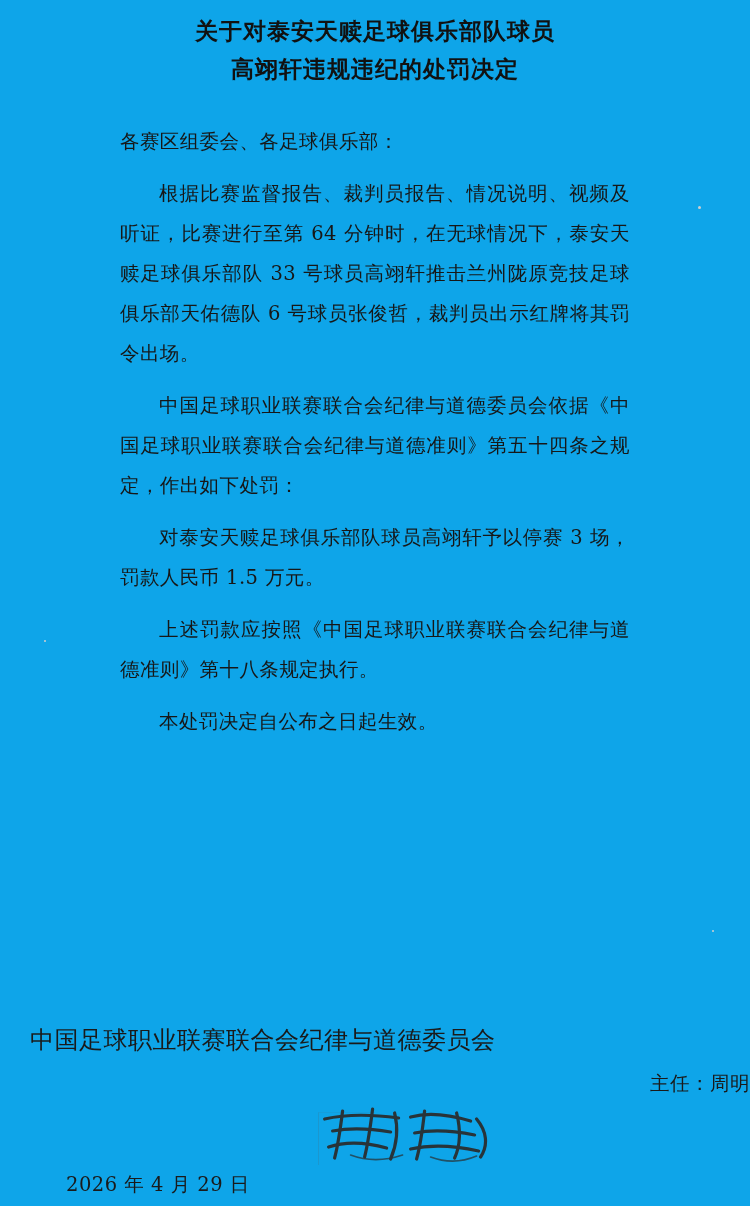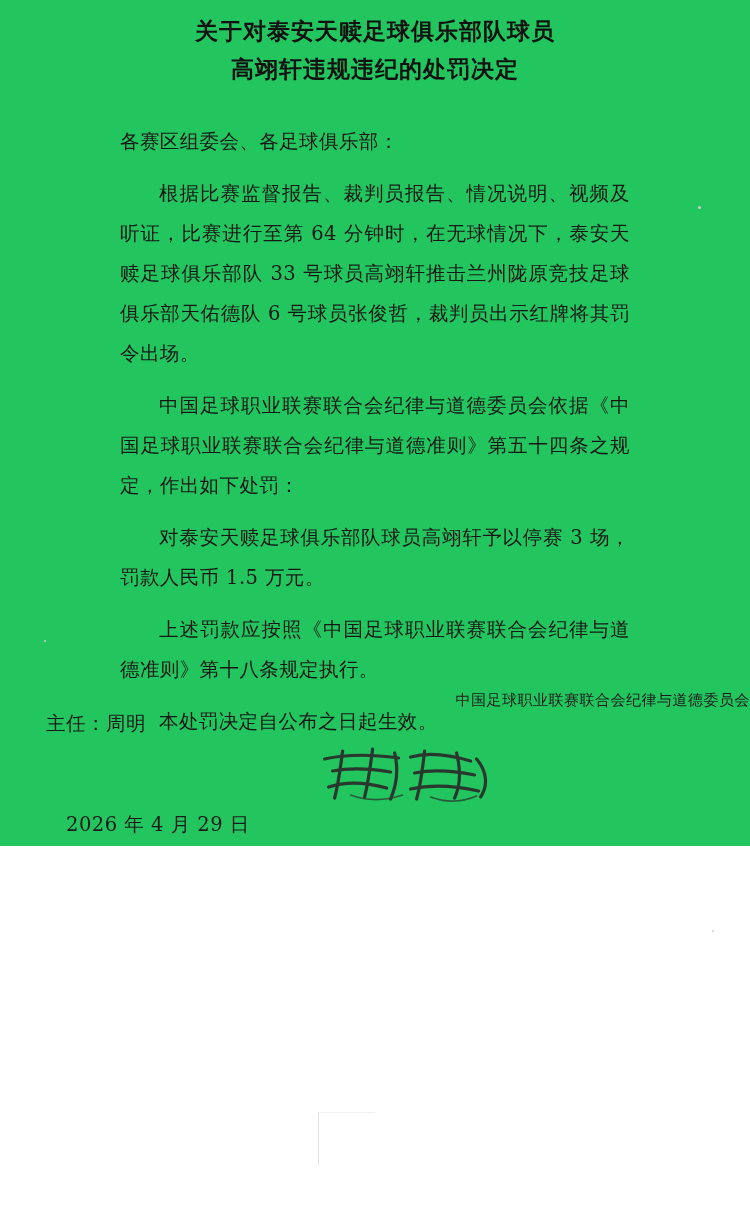--- a/index.html
+++ b/index.html
@@ -10,23 +10,23 @@
   body {
     width: 750px;
     height: 1206px;
     font-family: "DejaVu Serif", "Liberation Serif", serif;
     color: #1a1a1a;
     position: relative;
     overflow: hidden;
   }
   .page {
     width: 750px;
-    height: 846px;
+    height: 1206px;
     position: relative;
-    background: #22c55e;
+    background: #0ea5e9;
   }
   .doc-title {
     text-align: center;
     font-weight: bold;
     font-size: 23px;
     line-height: 38px;
     letter-spacing: 1px;
     padding: 12px 60px 0 60px;
     color: #111;
   }
@@ -54,27 +54,28 @@
     margin-bottom: 2px;
   }
   .signature-block {
     position: absolute;
     left: 0;
     right: 0;
     bottom: 0;
     padding-bottom: 8px;
   }
   .sig-org {
-    text-align: right;
-    font-size: 15px;
+    text-align: left;
+    font-size: 24px;
     letter-spacing: 0.5px;
     margin-left: 30px;
+    margin-bottom: 14px;
   }
   .sig-chair {
-    text-align: left;
+    text-align: right;
     font-size: 19.5px;
     letter-spacing: 0.5px;
     margin-left: 46px;
     margin-bottom: 6px;
   }
   .sig-mark-wrap {
     height: 66px;
     position: relative;
     margin-left: 46px;
   }

